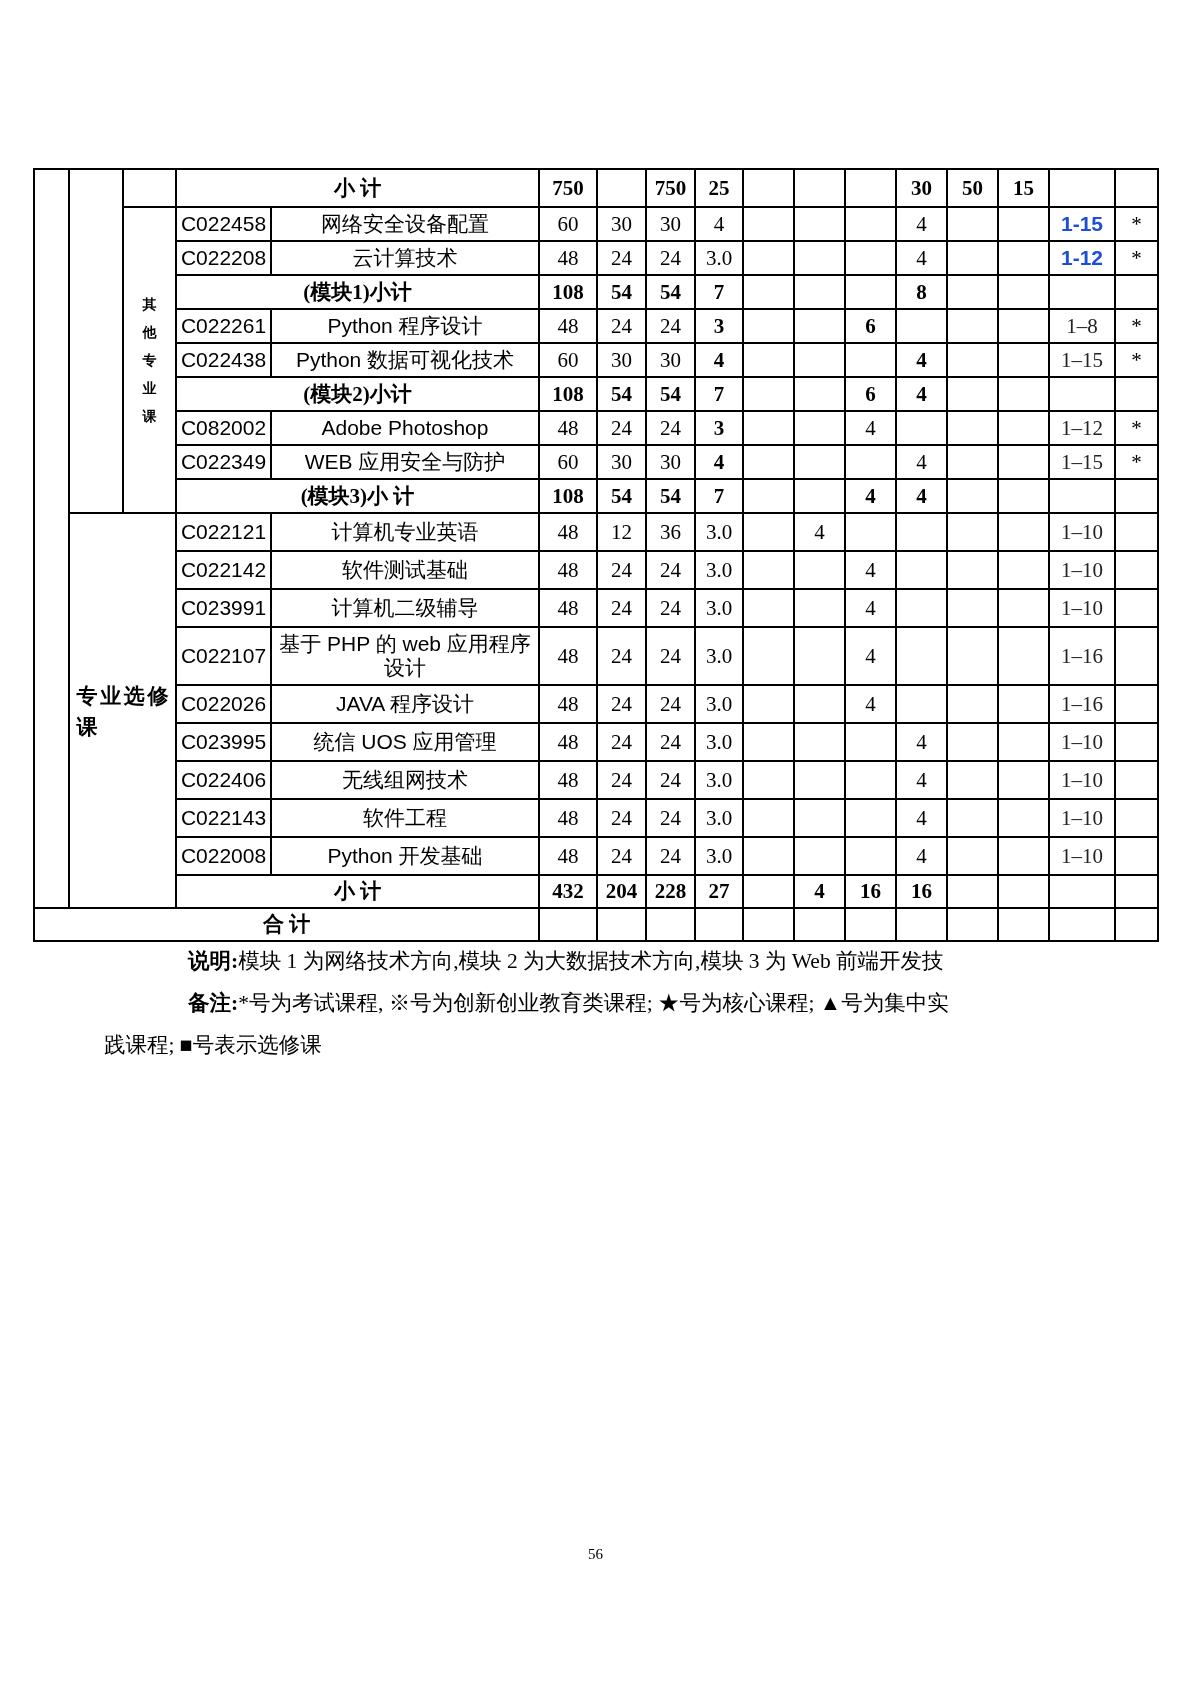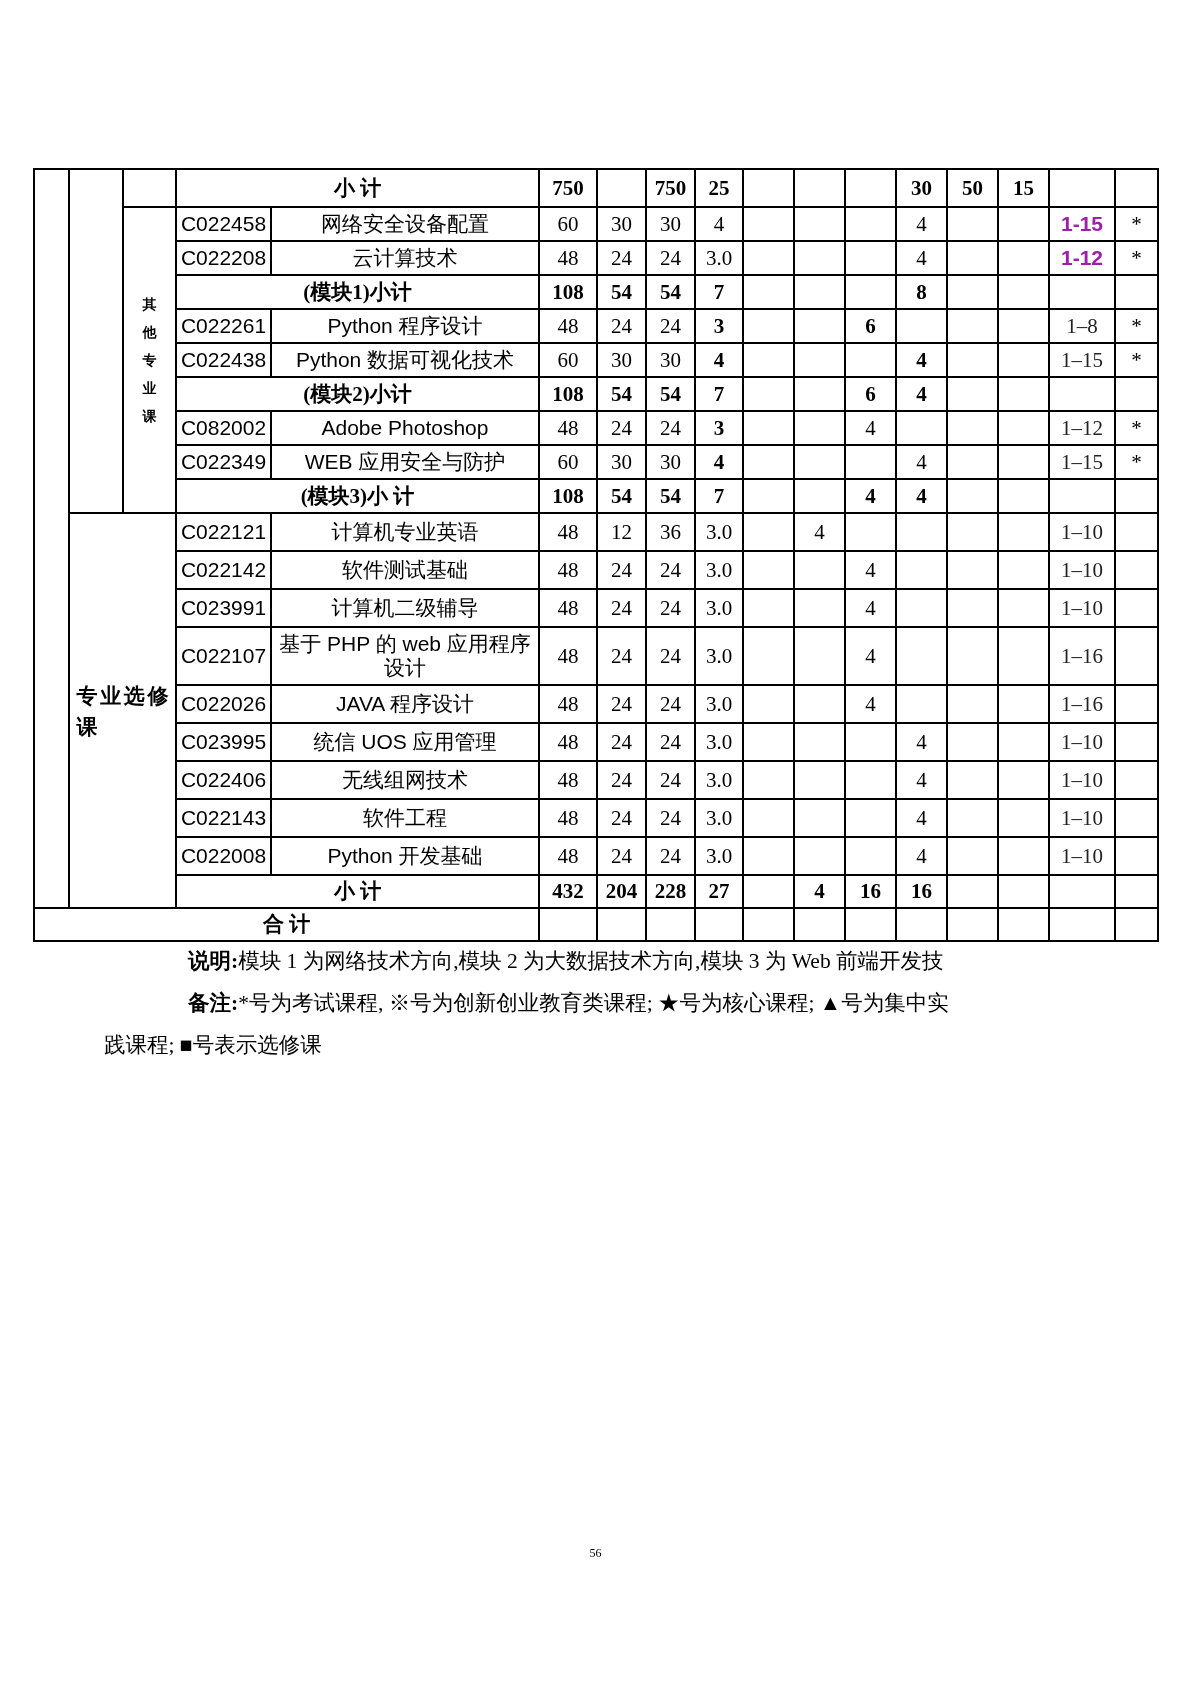--- a/index.html
+++ b/index.html
@@ -22,21 +22,21 @@
   tr.h33{height:33px}
   td.num{font-family:"Liberation Serif",serif;font-size:21px;}
   td.b, .b{font-weight:bold;}
   td.code{font-family:"Liberation Sans",sans-serif;font-size:20px;}
   td.name{
     text-align:left;padding:2px 4px 2px 8px;
     font-family:"Liberation Sans",sans-serif;font-size:20px;
   }
   td.lbl{font-weight:bold;font-size:21px;}
   td.weeks{font-size:20px;color:#222;border-radius:14px;}
-  td.wb{font-family:"Liberation Sans",sans-serif;font-weight:bold;font-size:18px;color:#a21caf;}
+  td.wb{font-family:"Liberation Sans",sans-serif;font-weight:bold;font-size:18px;color:#1d4ed8;}
   td.remark{font-size:21px;}
   td.remark-top{vertical-align:top;line-height:1;padding-top:3px;font-size:19px;}
   td.catcell{font-weight:bold;}
   .vcat{
     width:23px;margin:0 auto;word-break:break-all;
     font-weight:bold;font-size:14px;line-height:28px;
     font-family:Liberation Sans, sans-serif;
   }
   .hcat{
     width:92px;margin:0 auto;word-break:break-all;
@@ -48,21 +48,21 @@
   
   .notes{
     position:absolute;left:104px;top:940px;width:862px;
     font-size:21.5px;line-height:42px;text-align:left;
   }
   .ind{display:inline-block;width:43px;}
   .nb{font-weight:bold;margin-left:41px;}
   
   .pageno{
     position:absolute;top:1546px;left:0;width:1191px;
-    text-align:center;font-size:12px;
+    text-align:center;font-size:15px;
   }
 </style>
 </head>
 <body>
 
 <table class="sched">
   <colgroup>
     <col style="width:35px">
       <col style="width:54px">
       <col style="width:53px">

